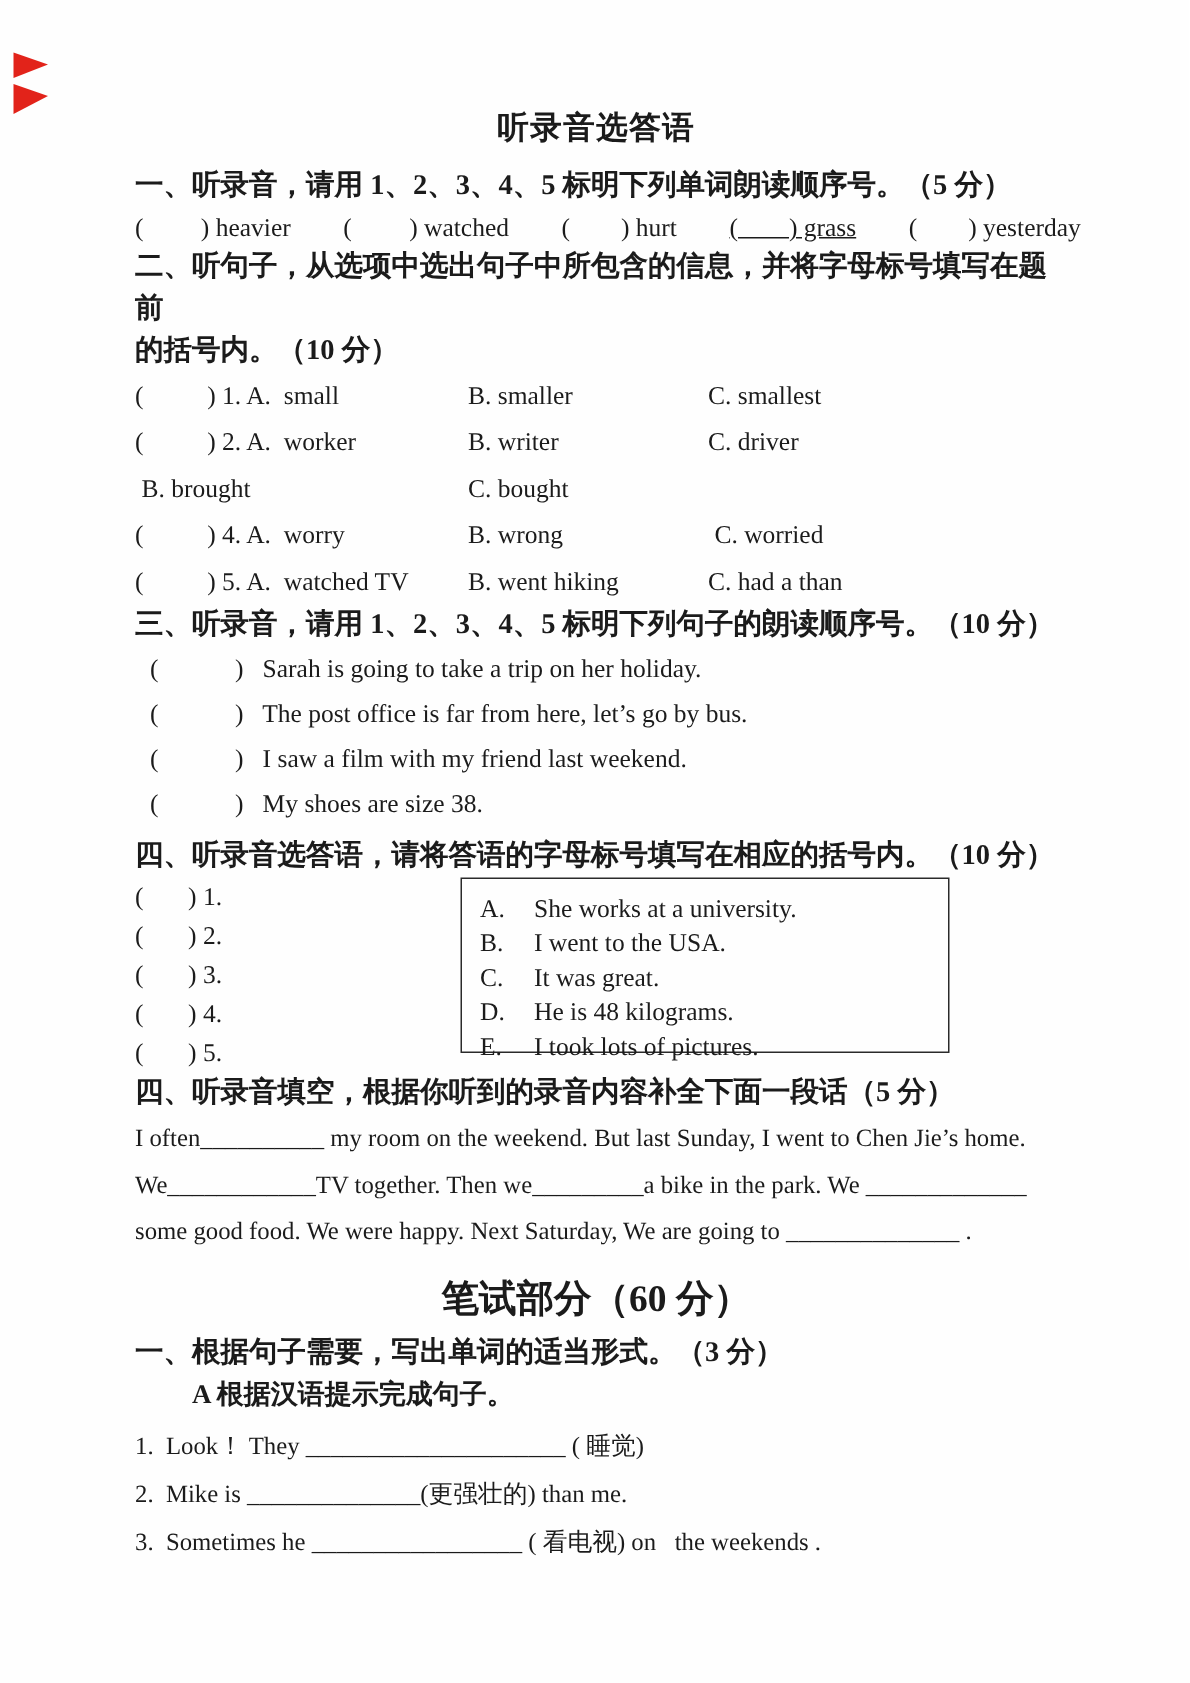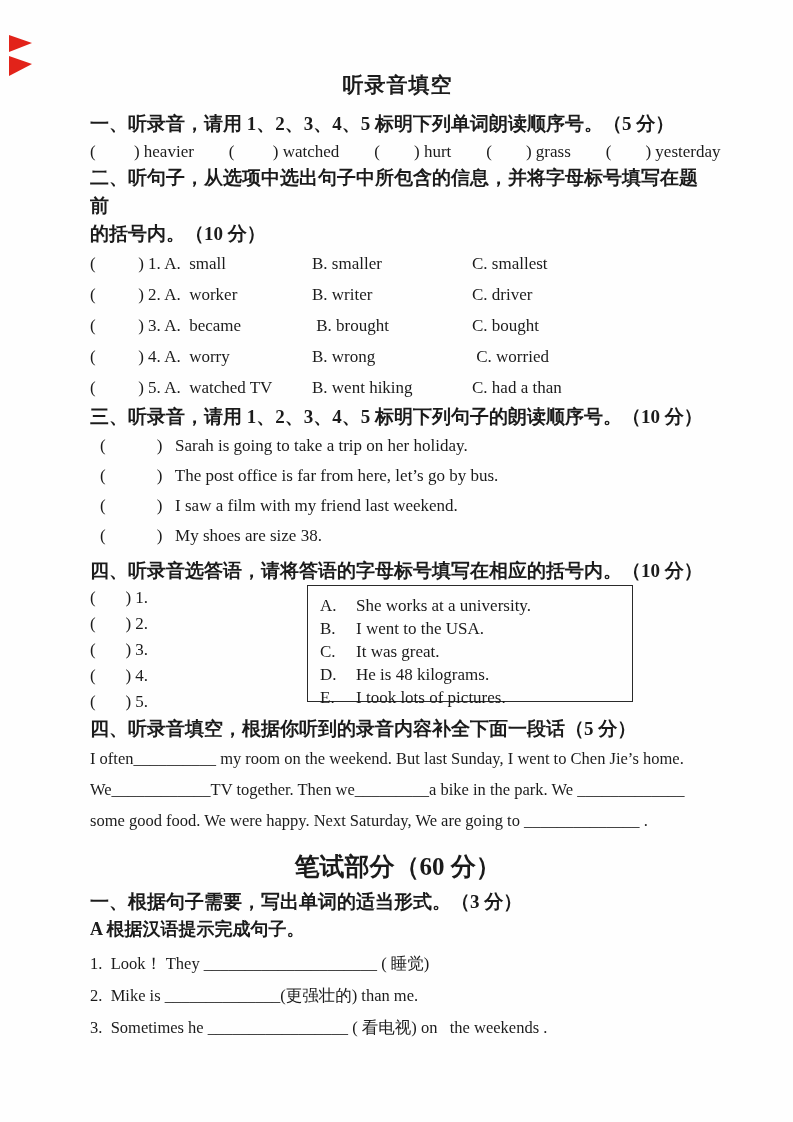--- a/index.html
+++ b/index.html
@@ -16,55 +16,55 @@
   .part-header { text-align:center; font-size:23px; line-height:30px; font-weight:bold; margin-top:8px; }
   .part-header-written { text-align:center; font-size:25px; line-height:30px; font-weight:bold; margin-top:16px; }
 
   .sec-heading { font-size:19px; line-height:28px; font-weight:bold; }
   .sec1-heading { margin-top:12px; }
   .sec2-heading { line-height:28px; }
   .sec4-heading { margin-top:6px; }
 
   .words-row { display:flex; font-size:17px; line-height:24px; margin-top:2px;gap:35px; }
   .words-row span { white-space:pre; }
-  .wslot-0 { width:128px; } .wslot-1 { width:131px; } .wslot-2 { width:114px; } .wslot-3 { width:112px; }
+  .wslot-0 { width:128px; } .wslot-1 { width:131px; } .wslot-2 { width:114px; } .wslot-3 { width:112px;text-decoration:underline; }
 
   .opt-row { display:grid; grid-template-columns:222px 160px auto; font-size:17px; line-height:31px; }
   .opt-row span { white-space:pre; }
 
   .sent-row { font-size:17px; line-height:30px; white-space:pre; padding-left:10px; }
 
   .s4-body { position:relative; height:130px; }
   .s4-blank { font-size:17px; line-height:26px; white-space:pre; }
   .answer-box {
     position:absolute; left:217px; top:0; width:326px; height:117px;
     border:1.5px solid #2a2a2a; padding:8px 0 0 12px;
   }
   .ans-row { display:grid; grid-template-columns:36px auto; font-size:17px; line-height:23px; }
 
   .fill-line { font-size:16.5px; line-height:31px; white-space:pre; }
 
   .w1-heading { margin-top:6px; }
-  .sub-heading { font-size:18px; line-height:26px; font-weight:bold; }
+  .sub-heading { font-size:18px; line-height:26px; font-weight:bold;margin-left:38px; }
   .w-items { margin-top:6px; }
   .w-item { font-size:16.5px; line-height:32px; white-space:pre; }
 </style>
 </head>
 <body>
 
 <div class="page">
 
   <svg class="red-logo" viewBox="0 0 26 46">
     <polygon points="1,1 24,9 1,18" fill="#e2231a"></polygon>
     <polygon points="1,22 24,30 1,42" fill="#e2231a"></polygon>
   </svg>
 
   <div class="content">
 
-    <div class="exam-title">听录音填空</div>
+    <div class="exam-title">听录音选答语</div>
 
 
     <div class="sec-heading sec1-heading">一、听录音，请用 1、2、3、4、5 标明下列单词朗读顺序号。（5 分）</div>
     <div class="words-row">
       <span class="wslot-0">(         ) heavier</span>
       <span class="wslot-1">(         ) watched</span>
       <span class="wslot-2">(        ) hurt</span>
       <span class="wslot-3">(        ) grass</span>
       <span>(        ) yesterday</span>
     </div>
@@ -76,21 +76,20 @@
       <span>(          ) 1. A.  small</span>
       <span>B. smaller</span>
       <span>C. smallest</span>
     </div>
     <div class="opt-row">
       <span>(          ) 2. A.  worker</span>
       <span>B. writer</span>
       <span>C. driver</span>
     </div>
     <div class="opt-row">
-      <span>(          ) 3. A.  became</span>
       <span> B. brought</span>
       <span>C. bought</span>
     </div>
     <div class="opt-row">
       <span>(          ) 4. A.  worry</span>
       <span>B. wrong</span>
       <span> C. worried</span>
     </div>
     <div class="opt-row">
       <span>(          ) 5. A.  watched TV</span>

